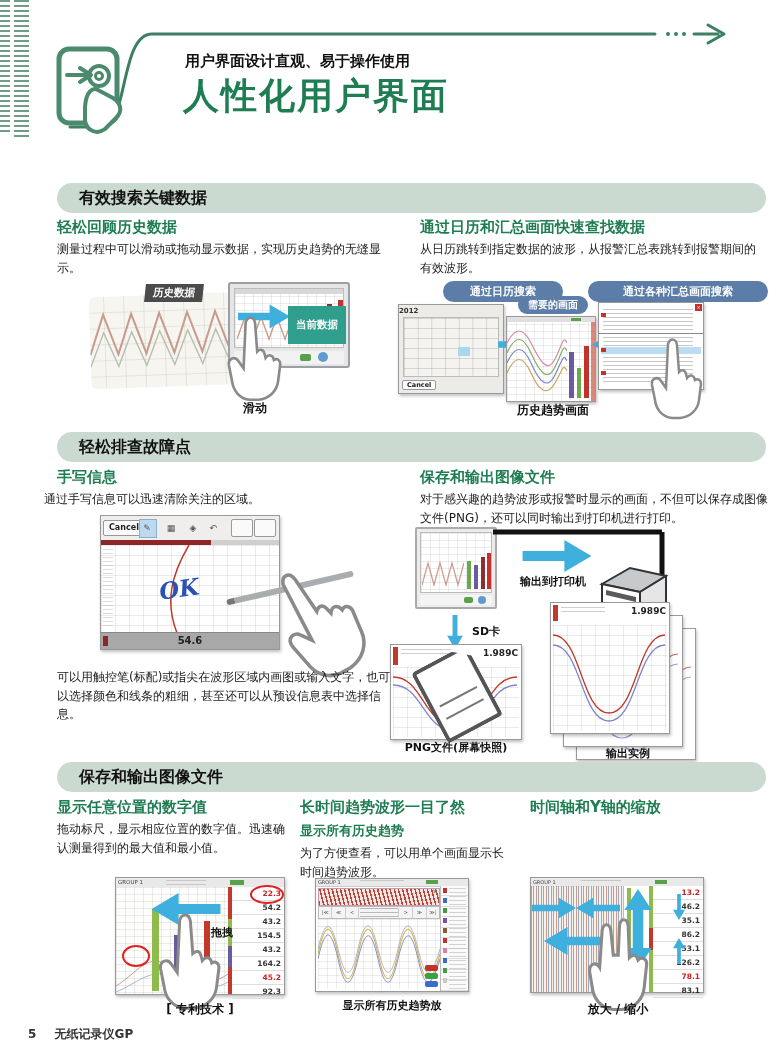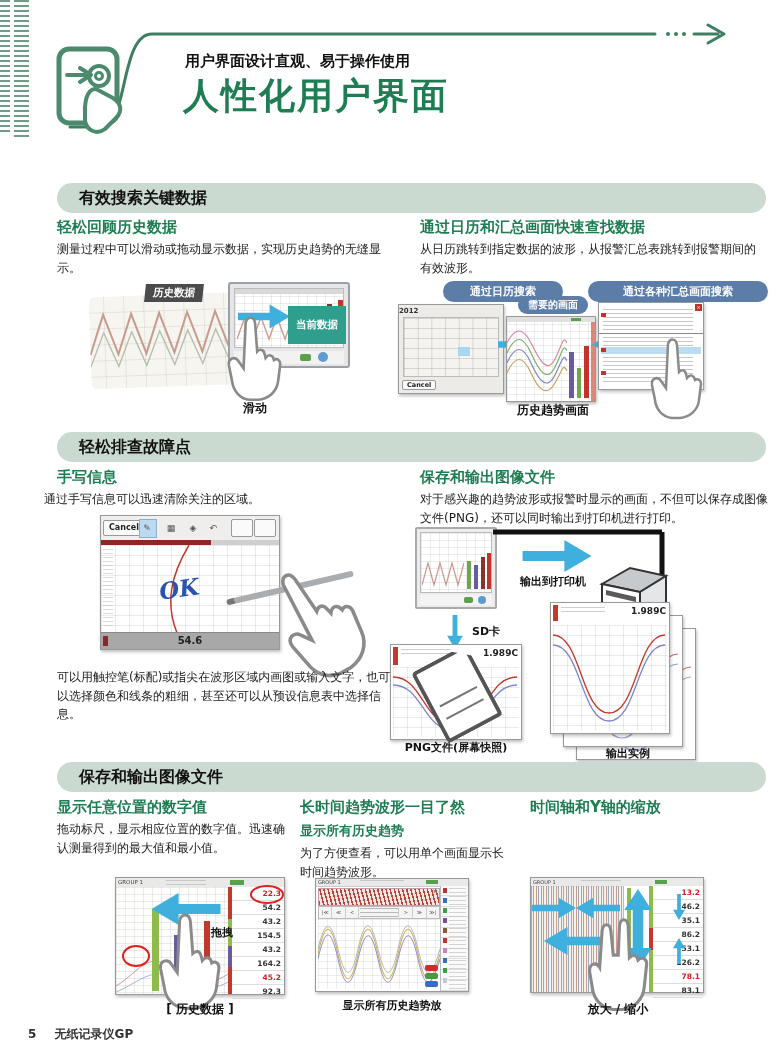--- a/index.html
+++ b/index.html
@@ -359,21 +359,21 @@
         <div class="abs" style="right:0;top:-2px;width:30px;height:15px;border:2px solid #d22;border-radius:50%;"></div>
       </div>
     </div>
     <svg class="abs" style="left:36px;top:18px;transform:scaleX(-1)" width="80" height="32" viewBox="0 0 56 26">
       <use href="#arrowp" fill="#3fb0de"></use>
     </svg>
     <div class="capsm" style="left:92px;top:50px;width:40px;">拖拽</div>
     <svg class="abs" style="left:38px;top:38px" width="80" height="100" viewBox="0 0 64 84">
       <use href="#handp" fill="#fff" stroke="#8a8a8a" stroke-width="2.5"></use>
     </svg>
-    <div class="caption" style="left:35px;top:126px;width:110px;">[ 历史数据 ]</div>
+    <div class="caption" style="left:35px;top:126px;width:110px;">[ 专利技术 ]</div>
   </div>
 
   <div class="h3" style="left:300px;top:798px;">长时间趋势波形一目了然</div>
   <div class="h4" style="left:300px;top:822px;">显示所有历史趋势</div>
   <div class="body" style="left:300px;top:844px;width:215px;">为了方便查看，可以用单个画面显示长时间趋势波形。</div>
 
   <div class="abs" style="left:315px;top:878px;width:165px;height:134px;">
     <div class="screen" style="left:0;top:0;width:152px;height:112px;">
       <div class="abs" style="left:0;top:0;right:0;height:7px;background:#e9e9e9;border-bottom:1px solid #ccc;">
         <span class="abs" style="left:2px;top:0;font-size:5px;color:#444;">GROUP 1</span>

